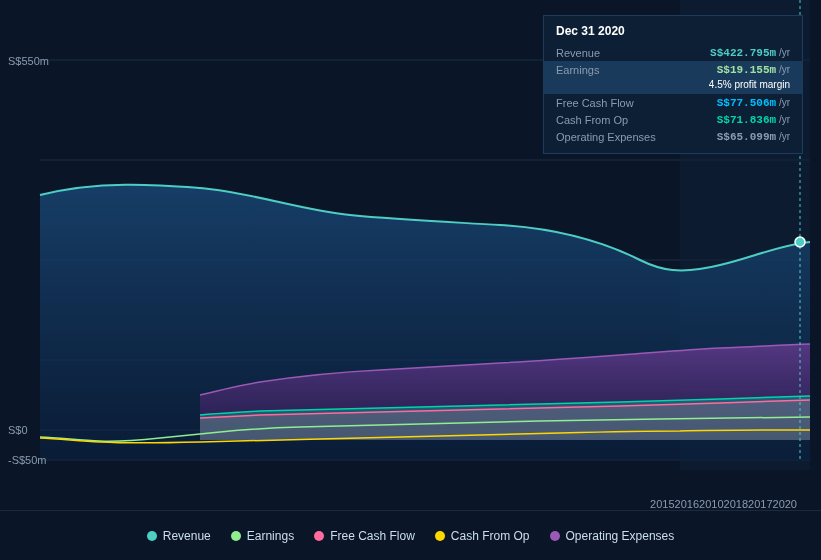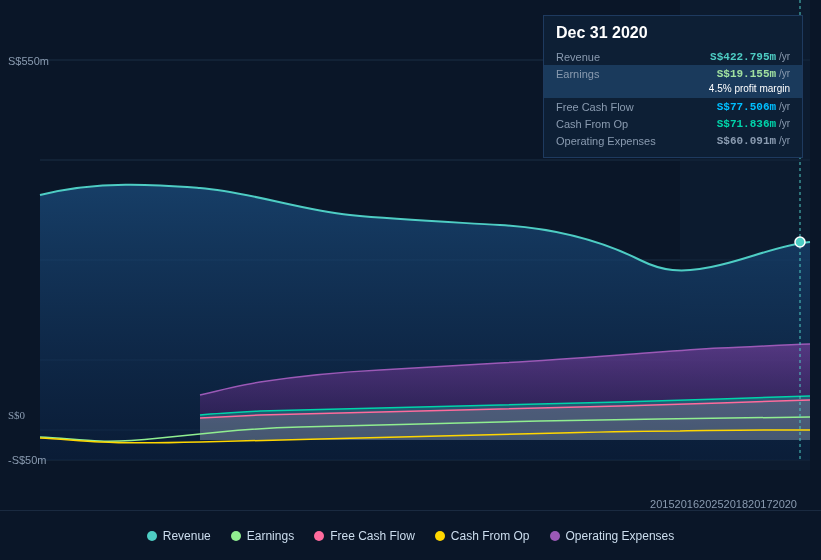--- a/index.html
+++ b/index.html
@@ -32,21 +32,21 @@
       right: 18px;
       background: #0d1f35;
       border: 1px solid #1e3a5f;
       padding: 8px 12px;
       min-width: 260px;
       z-index: 10;
     }
 
     .tooltip-title {
       color: #ffffff;
-      font-size: 16px;
+      font-size: 12px;
       font-weight: bold;
       margin-bottom: 6px;
     }
 
     .tooltip-row {
       display: flex;
       justify-content: space-between;
       align-items: center;
       padding: 2px 0;
       font-size: 11px;
@@ -181,21 +181,21 @@
     <path d="M40,437 C60,438 80,440 100,441 C120,442 140,440 160,438 C180,436 200,434 220,432 C240,430 260,428 300,427 C340,426 380,425 420,424 C460,423 500,422 540,421 C580,420 620,420 660,419 C700,418 750,418 810,417" fill="none" stroke="#90ee90" stroke-width="1.5"></path>
 
     <path d="M40,438 C60,439 80,441 100,442 C120,443 160,443 200,442 C240,441 280,440 320,439 C360,438 400,437 440,436 C480,435 520,434 560,433 C600,432 640,431 680,431 C720,430 770,430 810,430" fill="none" stroke="#ffd700" stroke-width="1.5"></path>
 
     <line x1="800" y1="0" x2="800" y2="460" stroke="#4ecdc4" stroke-width="1" stroke-dasharray="3,3"></line>
 
     <circle cx="800" cy="242" r="5" fill="#4ecdc4" stroke="#ffffff" stroke-width="1.5"></circle>
   </svg>
 
   <div class="y-axis-label" style="top: 55px; left: 8px;">S$550m</div>
-  <div class="y-axis-label" style="top: 409px; left: 8px; font-family: Liberation Serif, serif;">S$0</div>
+  <div class="y-axis-label" style="top: 424px; left: 8px;">S$0</div>
   <div class="y-axis-label" style="top: 454px; left: 8px;">-S$50m</div>
 </div>
 
 <div class="tooltip-box">
   <div class="tooltip-title">Dec 31 2020</div>
 
   <div class="tooltip-row">
     <span class="tooltip-label">Revenue</span>
     <span><span class="tooltip-value revenue">S$422.795m</span><span style="color:#8a9bb0;font-size:10px;"> /yr</span></span>
   </div>
@@ -214,28 +214,28 @@
     <span><span class="tooltip-value free-cash">S$77.506m</span><span style="color:#8a9bb0;font-size:10px;"> /yr</span></span>
   </div>
 
   <div class="tooltip-row">
     <span class="tooltip-label">Cash From Op</span>
     <span><span class="tooltip-value cash-from-op">S$71.836m</span><span style="color:#8a9bb0;font-size:10px;"> /yr</span></span>
   </div>
 
   <div class="tooltip-row">
     <span class="tooltip-label">Operating Expenses</span>
-    <span><span class="tooltip-value op-expenses">S$60.091m</span><span style="color:#8a9bb0;font-size:10px;"> /yr</span></span>
+    <span><span class="tooltip-value op-expenses">S$65.099m</span><span style="color:#8a9bb0;font-size:10px;"> /yr</span></span>
   </div>
 </div>
 
 <div class="x-axis">
   <span class="x-label">2015</span>
   <span class="x-label">2016</span>
-  <span class="x-label">2025</span>
+  <span class="x-label">2010</span>
   <span class="x-label">2018</span>
   <span class="x-label">2017</span>
   <span class="x-label">2020</span>
 </div>
 
 <div class="legend-bar">
   <div class="legend-item">
     <div class="legend-dot" style="background:#4ecdc4;"></div>
     <span class="legend-label">Revenue</span>
   </div>

